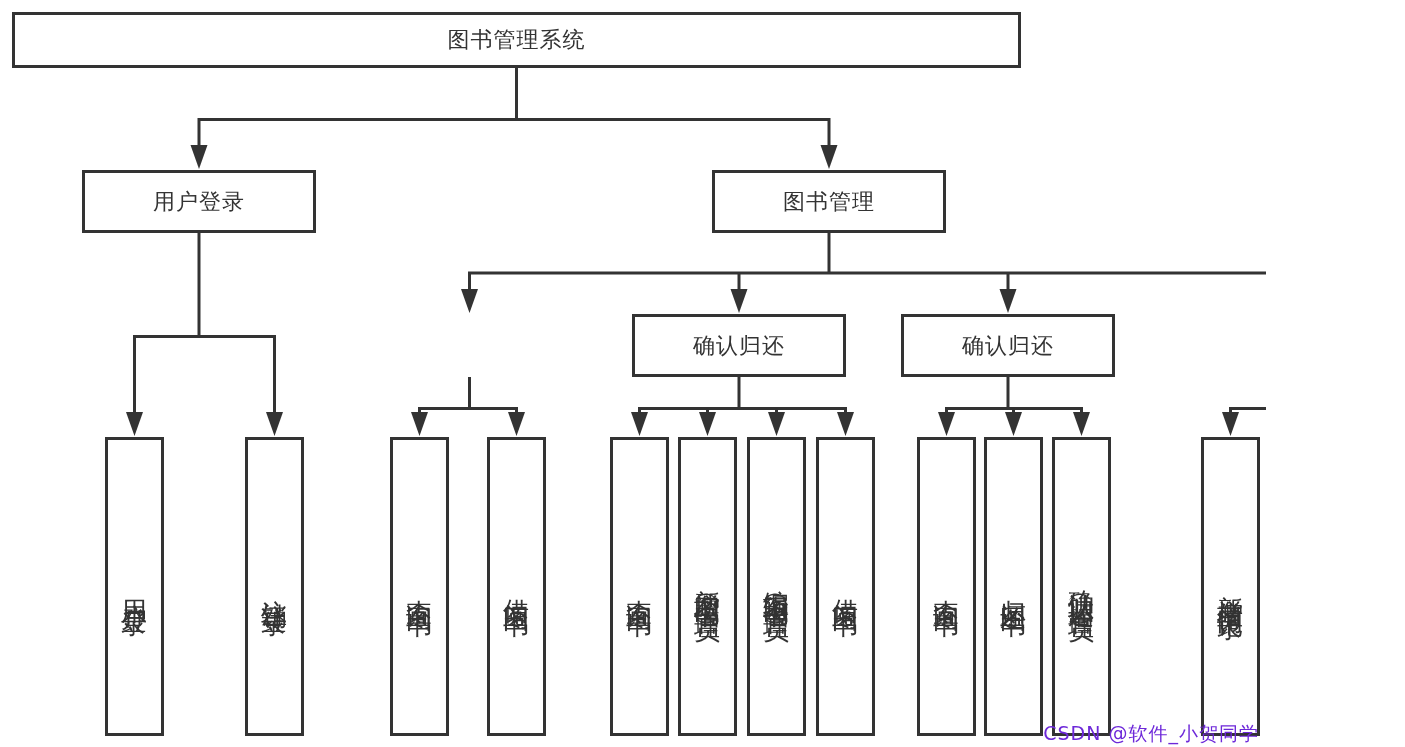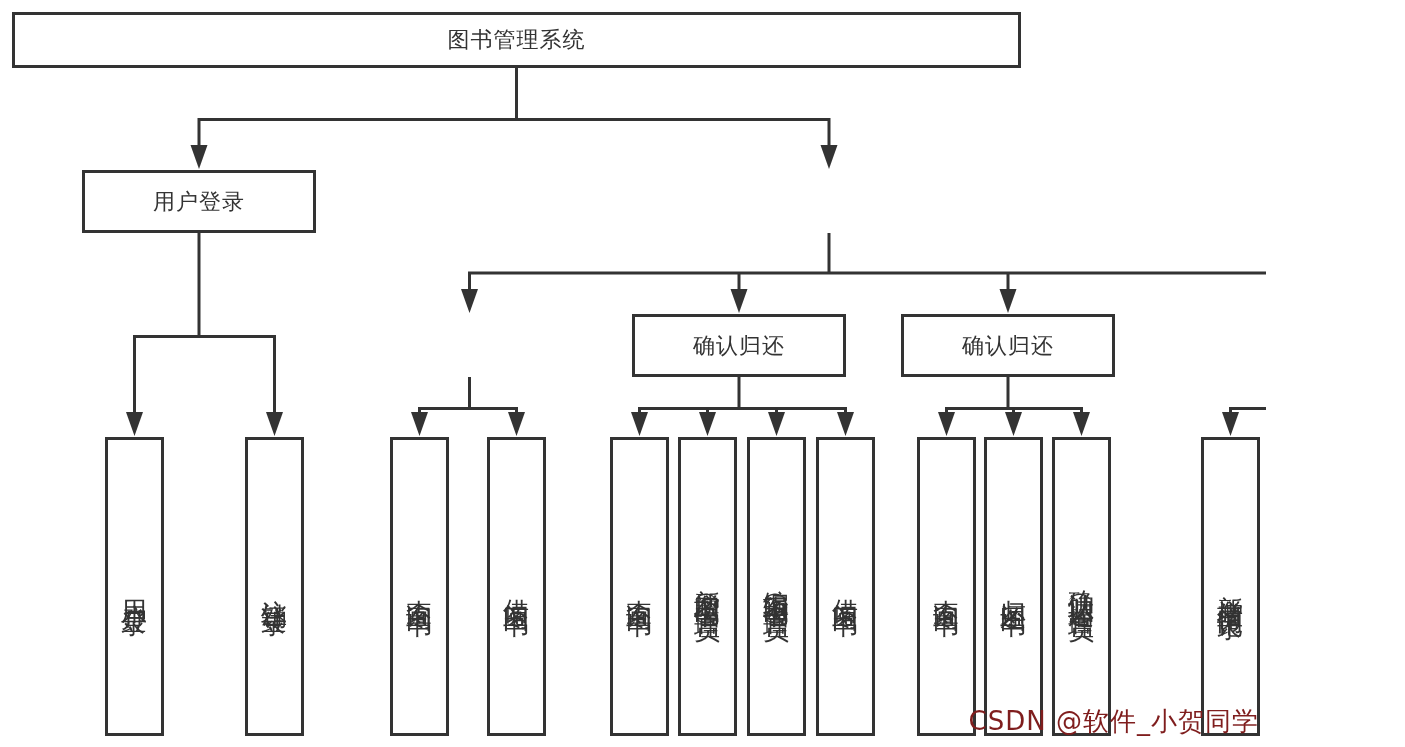--- a/index.html
+++ b/index.html
@@ -38,23 +38,23 @@
   .box.v {
     writing-mode: vertical-rl;
     text-orientation: mixed;
     font-size: 26px;
     line-height: 1;
     letter-spacing: 4px;
     padding: 6px 0;
   }
   .watermark {
     position: absolute;
-    right: 7px; bottom: 8px;
-    font-size: 26px;
-    color: #7f1d1d;
+    right: 7px; bottom: 0;
+    font-size: 19px;
+    color: #6d28d9;
     letter-spacing: 1px;
     z-index: 5;
     white-space: nowrap;
   }
 </style>
 </head>
 <body>
 
 <div class="stage">
 
@@ -109,20 +109,21 @@
       <path d="M1005 412 L1022 412 L1013.5 436 Z"></path>
       <path d="M1073 412 L1090 412 L1081.5 436 Z"></path>
       <path d="M1222 412 L1239 412 L1230.5 436 Z"></path>
       <path d="M1340 412 L1357 412 L1348.5 436 Z"></path>
     </g>
   </svg>
 
   <div class="box h" style="left:12px; top:12px; width:1009px; height:56px;">图书管理系统</div>
 
   <div class="box h" style="left:82px; top:170px; width:234px; height:63px;">用户登录</div>
+  <div class="box h" style="left:712px; top:170px; width:234px; height:63px;">图书管理</div>
 
   <div class="box h" style="left:632px; top:314px; width:214px; height:63px;">确认归还</div>
   <div class="box h" style="left:901px; top:314px; width:214px; height:63px;">确认归还</div>
 
   <div class="box v" style="left:105px; top:437px; width:59px; height:299px;">用户登录</div>
   <div class="box v" style="left:245px; top:437px; width:59px; height:299px;">注销登录</div>
 
   <div class="box v" style="left:390px; top:437px; width:59px; height:299px;">查询图书</div>
   <div class="box v" style="left:487px; top:437px; width:59px; height:299px;">借阅图书</div>
 

